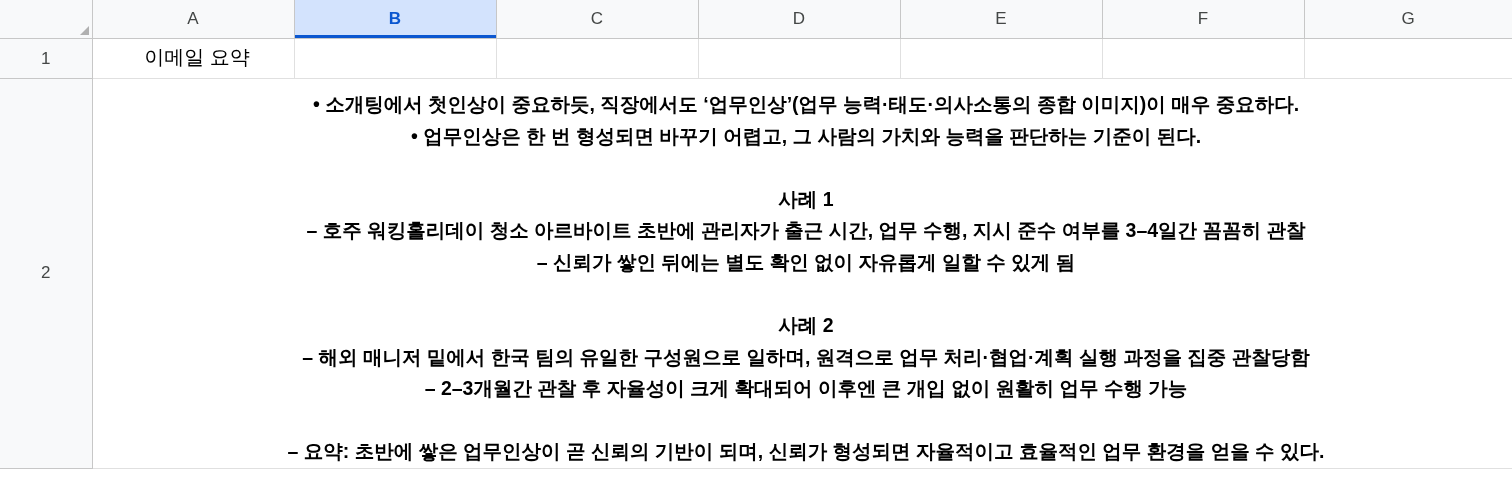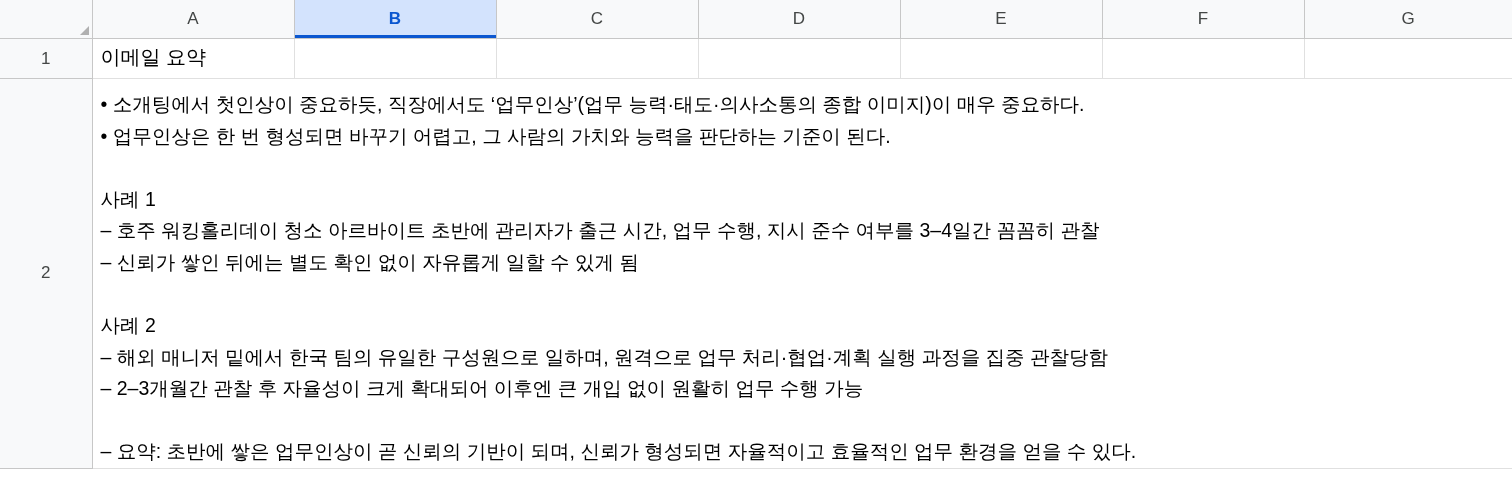--- a/index.html
+++ b/index.html
@@ -75,34 +75,36 @@
     border: 1px solid #c7c7c7 !important;
     border-left: none !important;
     user-select: none;
     width: 92px;
   }
   .cell {
     vertical-align: top;
     font-size: 19px;
     line-height: 1.0;
     padding: 0;
+    text-align: center;
   }
   .r1 { height: 40px; }
   .r1 .cell-inner {
     padding: 8px 0 0 8px;
     font-size: 20px;
     white-space: nowrap;
   }
   .r2 { height: 0; }
   .bigcell .cell-inner {
     padding: 10px 0 0 8px;
     font-size: 19.5px;
     line-height: 1.62;
     white-space: pre-wrap;
     word-break: break-word;
+    font-weight: bold;
   }
   .blank-cell { }
   .sel-col-underline {
     position: absolute;
     left: 0; right: 0; bottom: 0;
     height: 3px;
     background: #0b57d0;
   }
   .colhead-wrap { position: relative; height: 100%; display: flex; align-items: center; justify-content: center; }
 </style>

